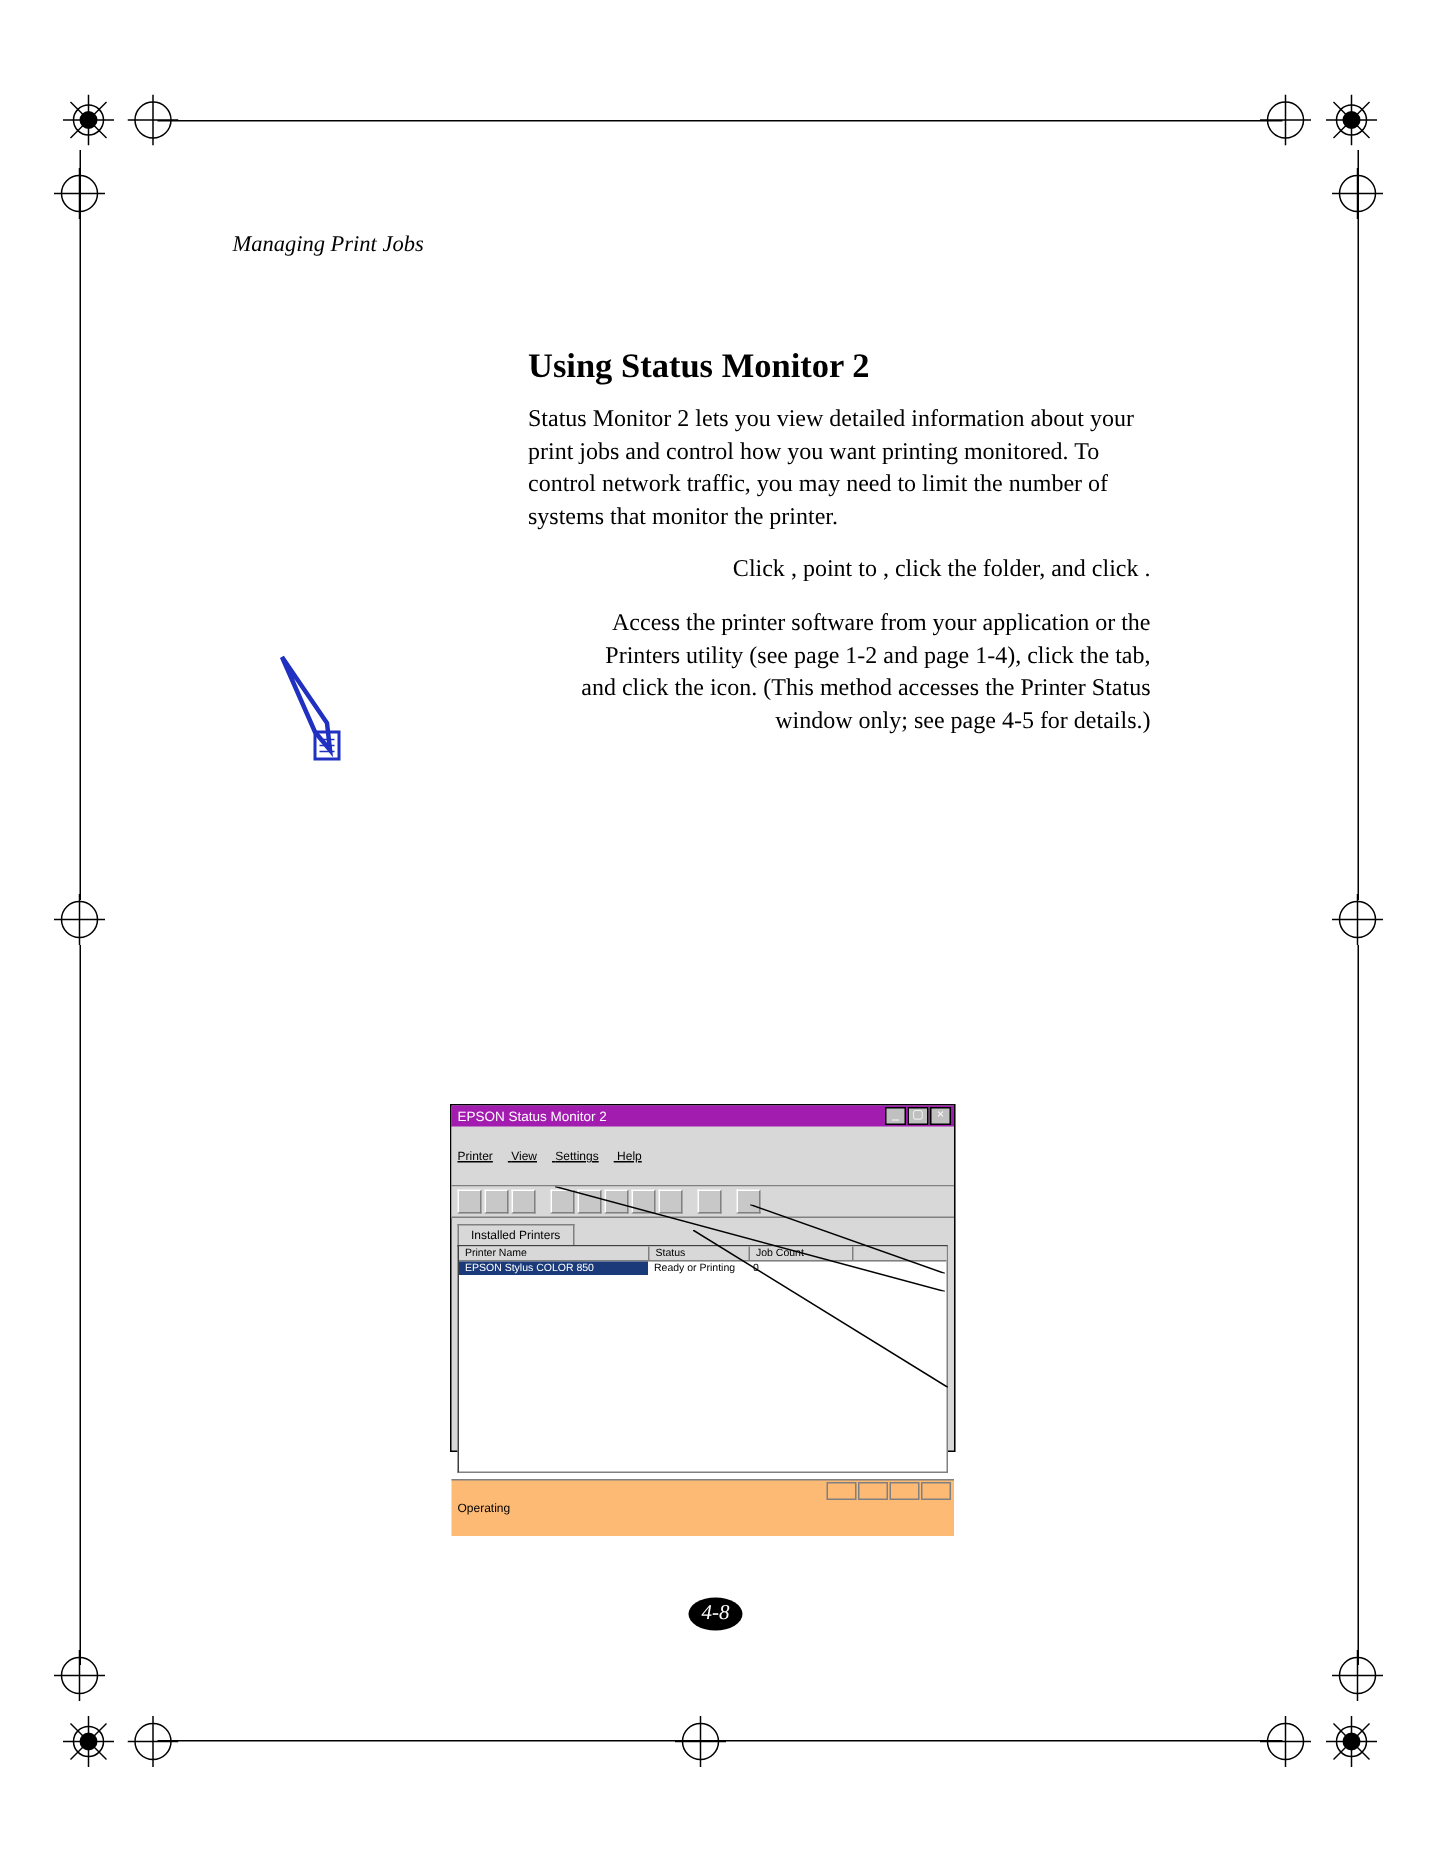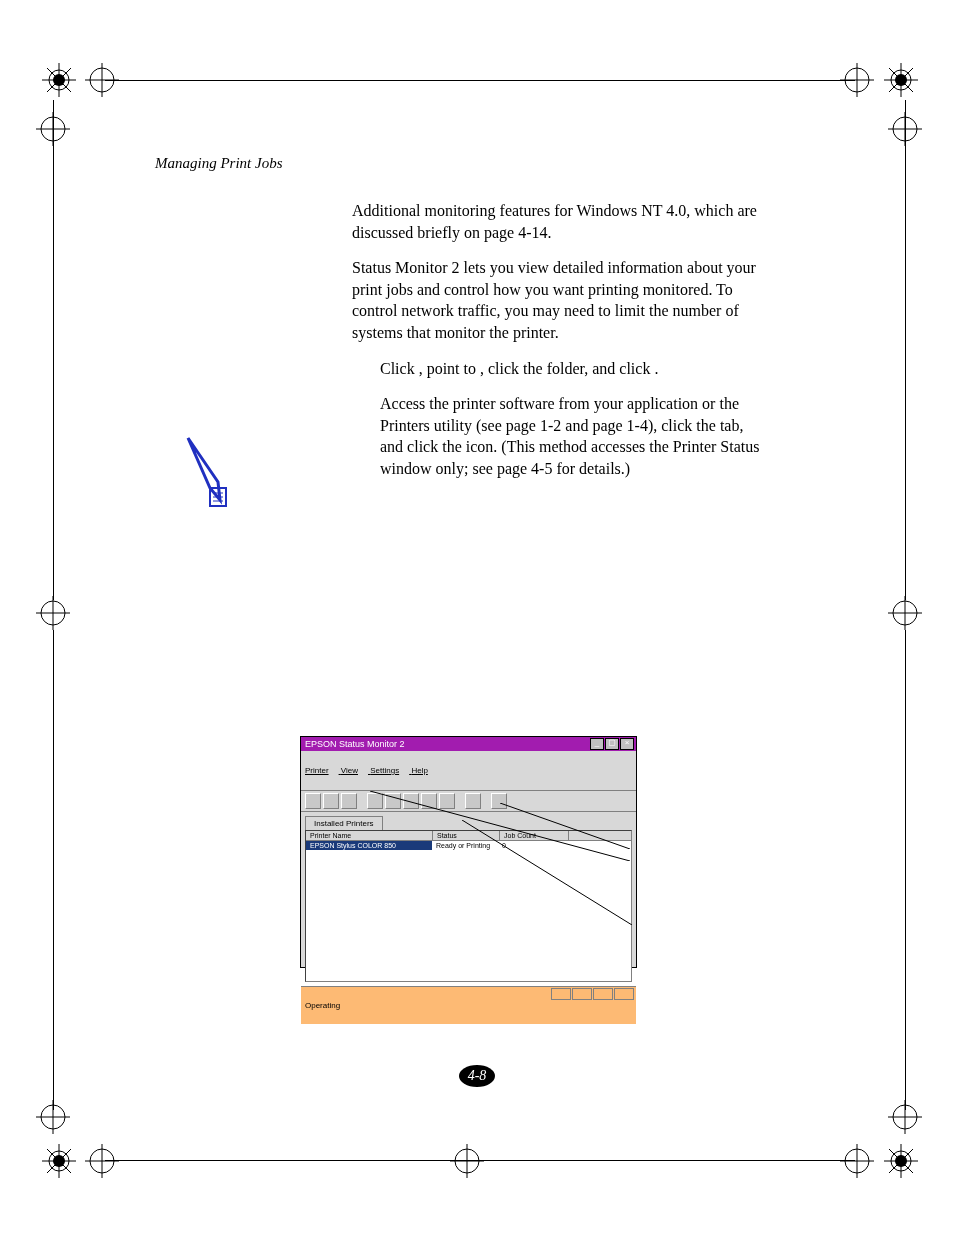--- a/index.html
+++ b/index.html
@@ -36,21 +36,21 @@
   .body-col p { margin: 0 0 14px 0; }
   .section-head {
     font-family: Georgia, serif;
     font-size: 23px;
     font-weight: 600;
     margin: 28px 0 10px 0;
   }
   .indent-list {
     margin: 0 0 14px 28px;
   }
-  .indent-list p { margin: 0 0 14px 0; }
+  .indent-list p { margin: 0 0 14px 0; text-align: right; }
   .inline-icon {
     display: inline-block;
     width: 18px;
     height: 14px;
     vertical-align: -2px;
   }
   .note-icon {
     position: absolute;
     left: 180px;
     top: 430px;
@@ -350,22 +350,22 @@
     <svg viewBox="0 0 55 85">
       <path d="M 8 8 L 38 52 L 40 70 L 30 58 Z" fill="none" stroke="#2030c0" stroke-width="3"></path>
       <rect x="30" y="58" width="16" height="18" fill="none" stroke="#2030c0" stroke-width="2"></rect>
       <line x1="33" y1="63" x2="43" y2="63" stroke="#2030c0" stroke-width="1"></line>
       <line x1="33" y1="67" x2="43" y2="67" stroke="#2030c0" stroke-width="1"></line>
       <line x1="33" y1="71" x2="43" y2="71" stroke="#2030c0" stroke-width="1"></line>
     </svg>
   </div>
 
   <div class="body-col">
-    <p>Additional monitoring features for Windows NT 4.0, which are discussed briefly on page 4-14.</p>
-
+
+    <h2 class="section-head">Using Status Monitor 2</h2>
 
     <p>Status Monitor 2 lets you view detailed information about your print jobs and control how you want printing monitored. To control network traffic, you may need to limit the number of systems that monitor the printer.</p>
 
 
     <div class="indent-list">
       <p>
         <span>Click </span><span>, point to </span><span>, click the </span><span> folder, and click </span><span>.</span>
       </p>
       <p>
         <span>Access the printer software from your application or the Printers utility (see page 1-2 and page 1-4), click the </span><span> tab, and click the </span><span> icon. (This method accesses the Printer Status window only; see page 4-5 for details.)</span>

